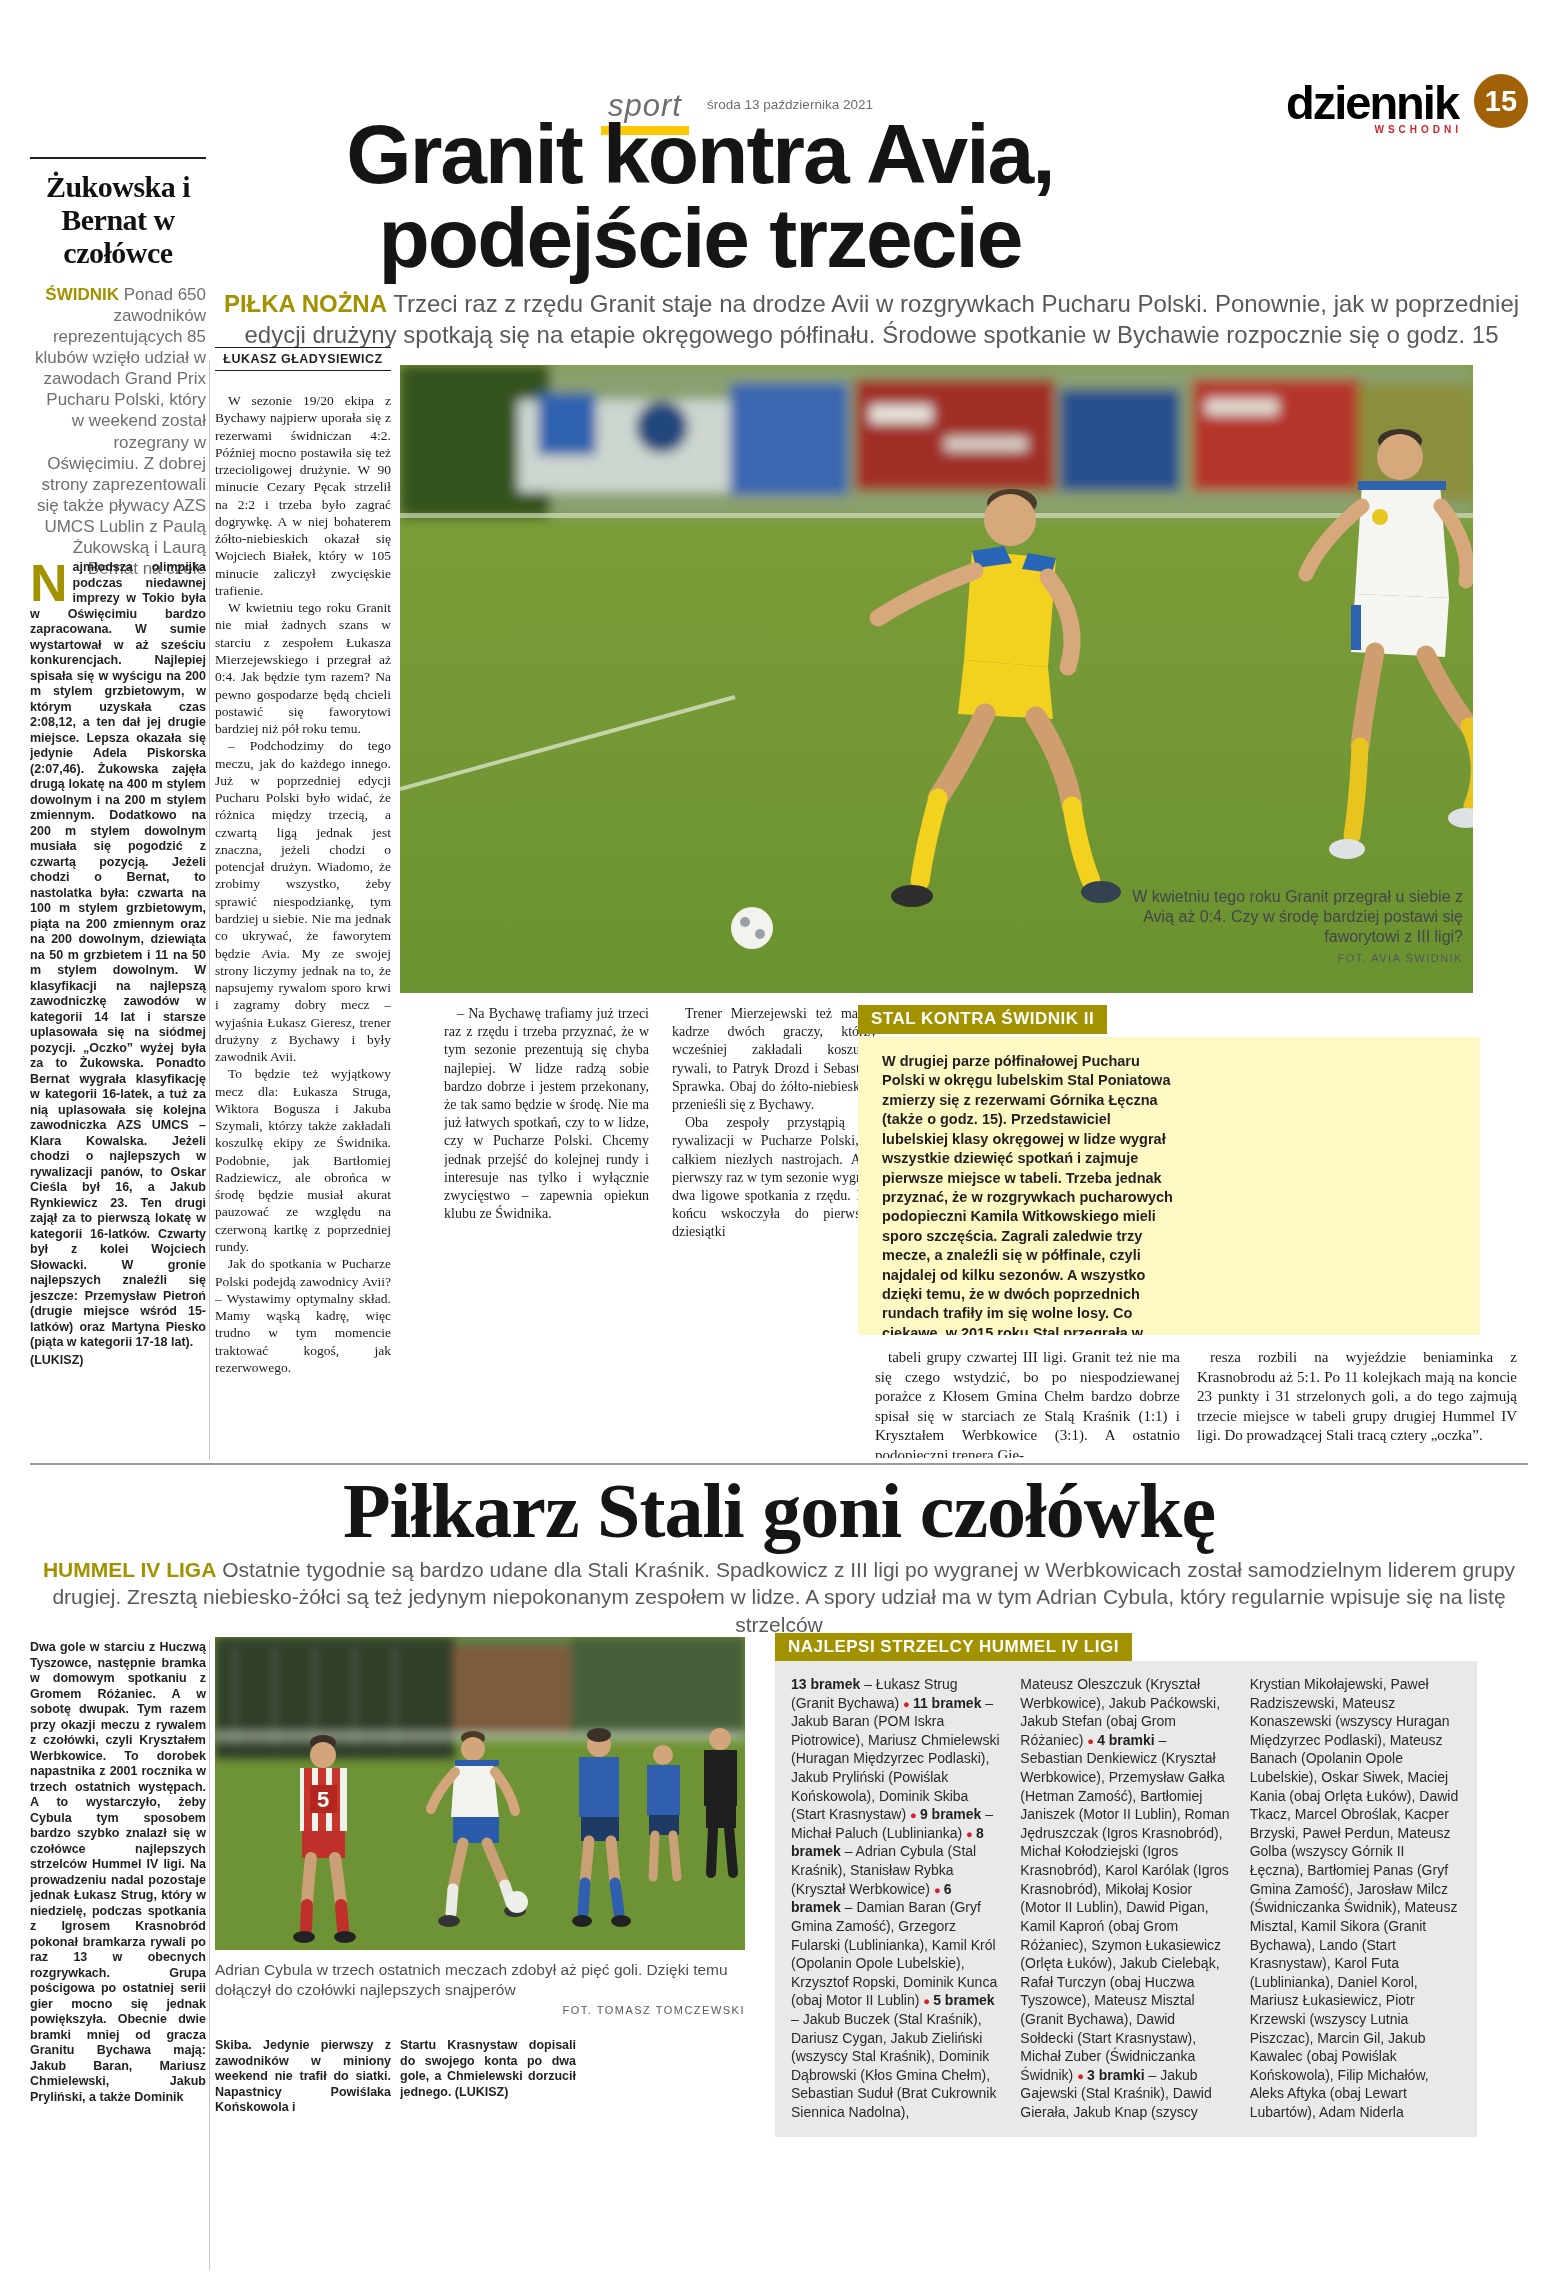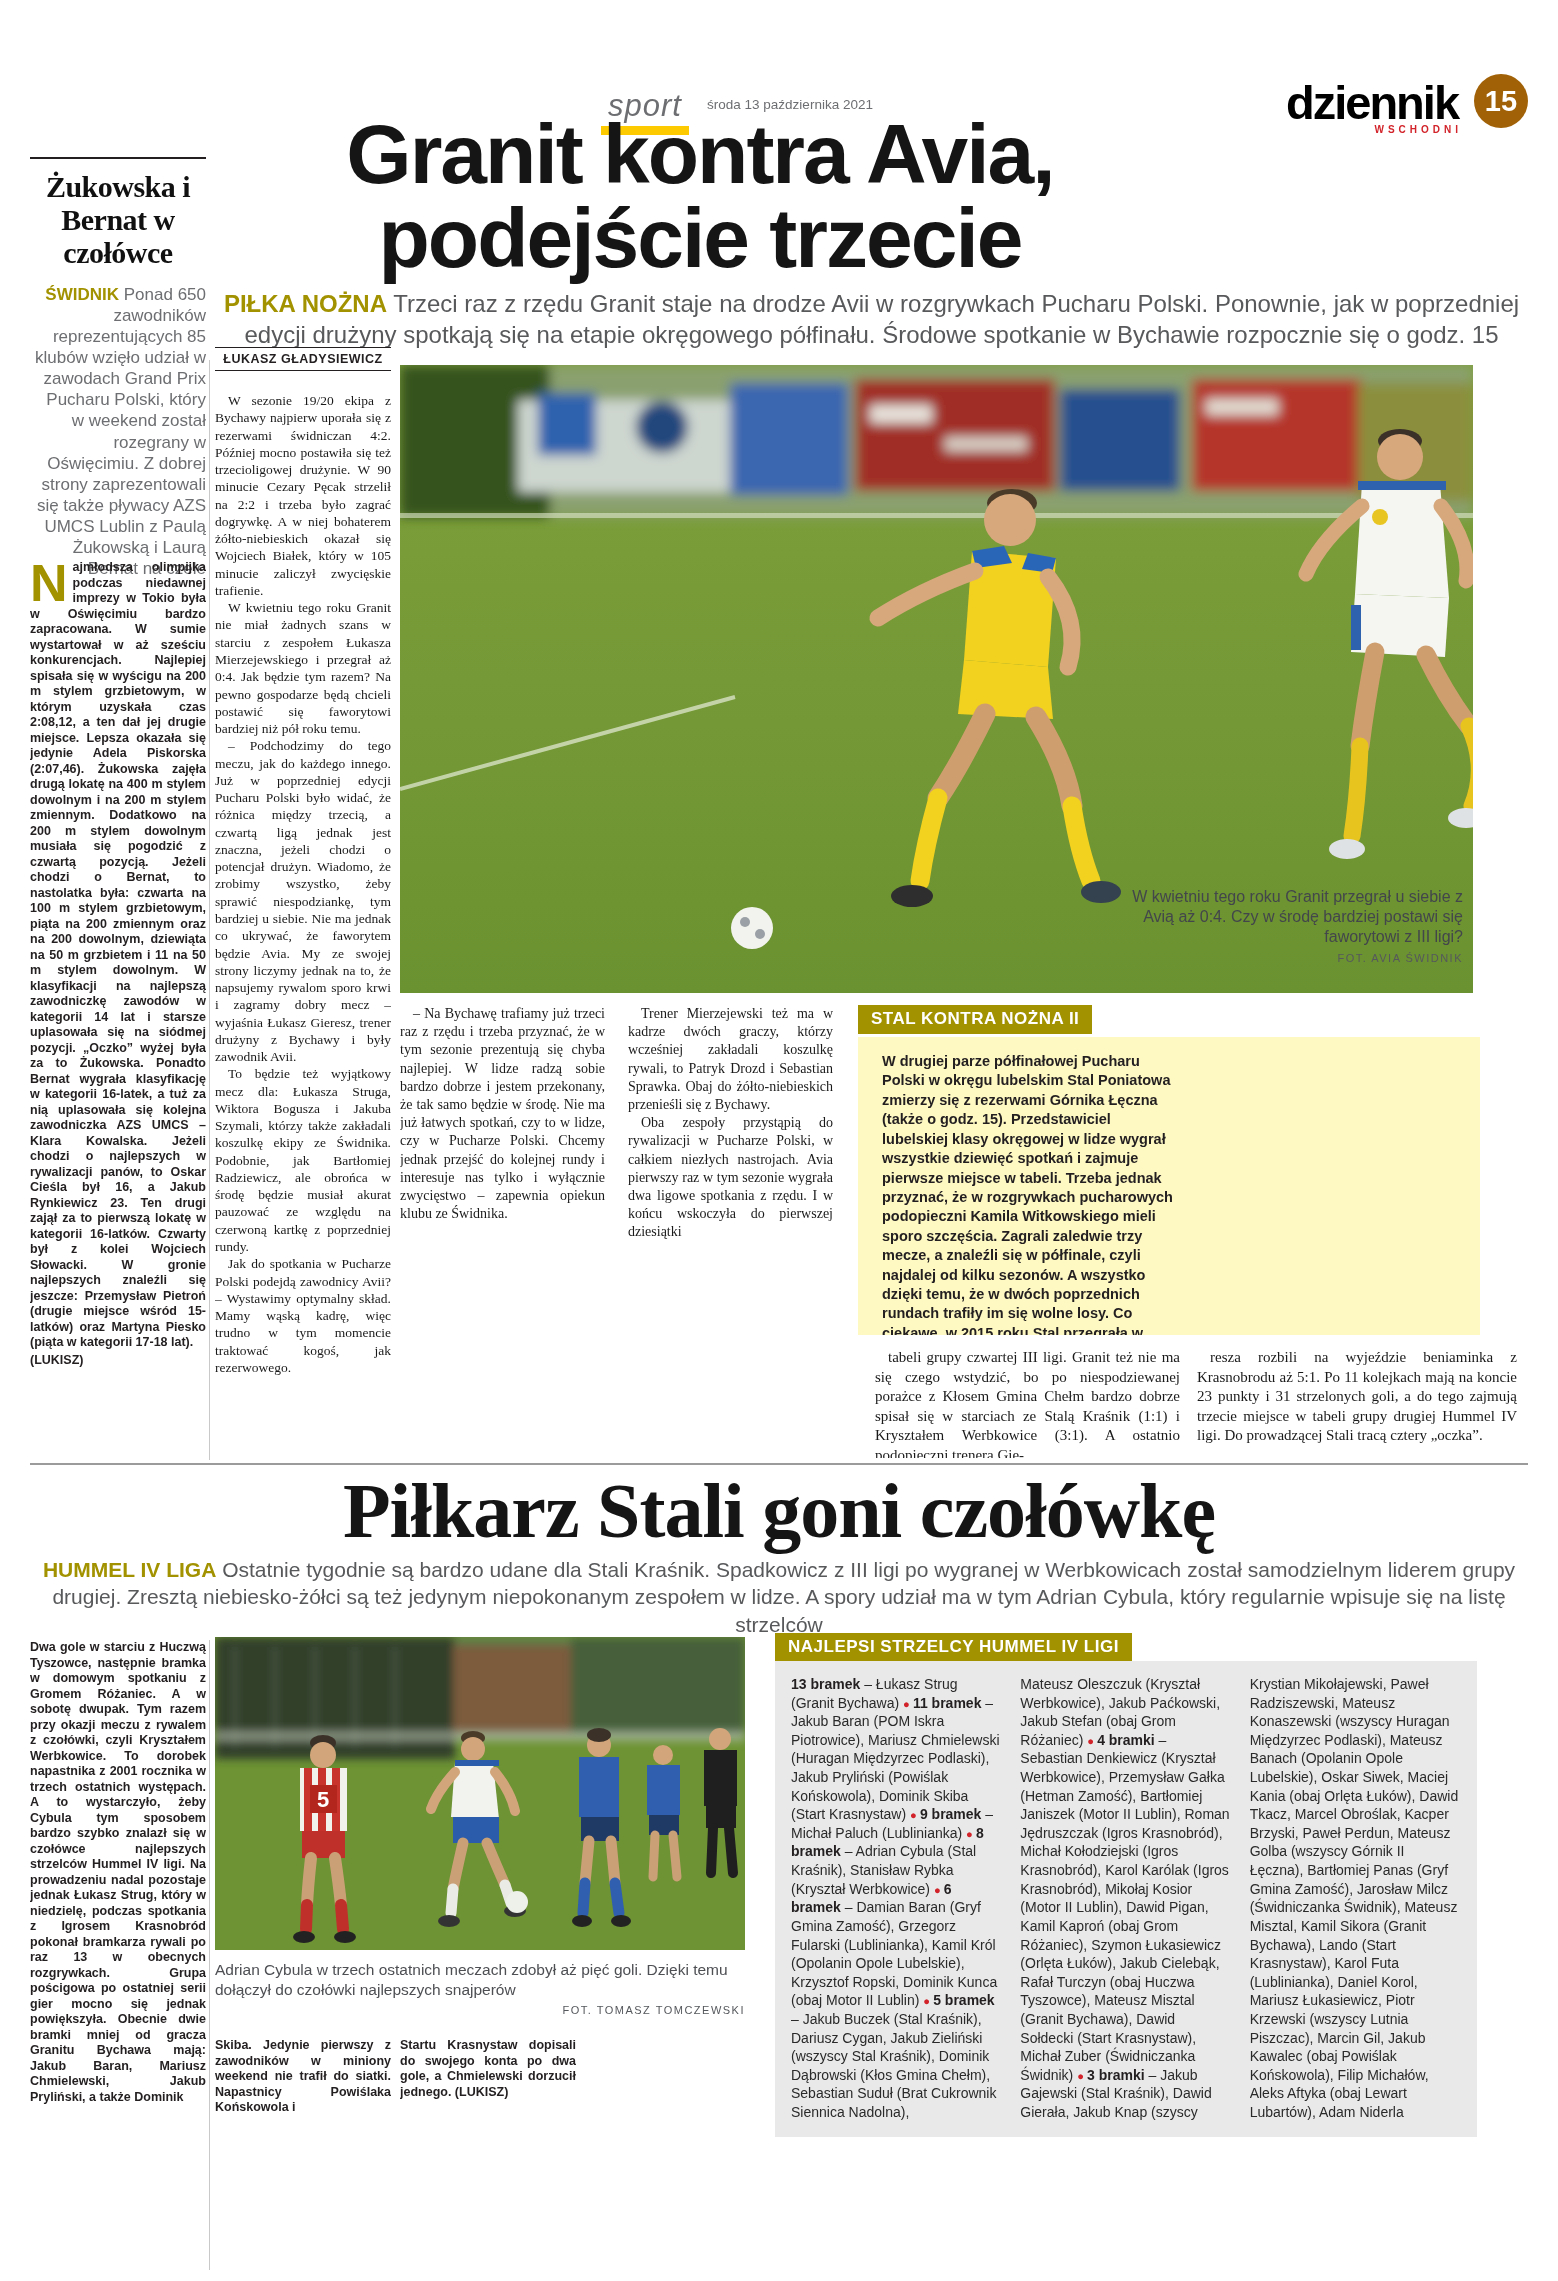--- a/index.html
+++ b/index.html
@@ -36,21 +36,21 @@
   .lead{color:#58595b;text-align:center;}
   .lead-main{font-size:24px;line-height:1.3;}
   .lead-bottom{font-size:21px;line-height:1.3;}
 
   .byline{font-size:12.5px;font-weight:bold;text-align:center;letter-spacing:.5px;
           border-top:1px solid #231f20;border-bottom:1px solid #231f20;padding:4px 0;}
 
   .serifcol{font-family:"Liberation Serif",serif;color:#1a1a1a;text-align:justify;overflow:hidden;}
   .serifcol p{margin:0;text-indent:13px;}
   .fs135{font-size:13.5px;line-height:1.28;}
-  .fs14{font-size:14px;line-height:1.3;}
+  .fs14{font-size:14px;line-height:1.3;margin-left:44px;}
   .fs15{font-size:15px;line-height:1.3;}
 
   
   .photo{overflow:hidden;}
   .photo svg{display:block;width:100%;height:100%;}
   .photo1-caption{position:absolute;right:10px;bottom:28px;width:345px;text-align:right;
                   font-size:16px;line-height:1.28;color:#43464b;}
   .photo-credit{font-size:11px;letter-spacing:1.5px;color:#55585c;margin-top:3px;}
 
   
@@ -191,21 +191,21 @@
   </div>
 
   <div class="abs serifcol fs14" style="left:400px;top:1005px;width:205px;height:452px;">
       <p>– Na Bychawę trafiamy już trzeci raz z rzędu i trzeba przyznać, że w tym sezonie prezentują się chyba najlepiej. W lidze radzą sobie bardzo dobrze i jestem przekonany, że tak samo będzie w środę. Nie ma już łatwych spotkań, czy to w lidze, czy w Pucharze Polski. Chcemy jednak przejść do kolejnej rundy i interesuje nas tylko i wyłącznie zwycięstwo – zapewnia opiekun klubu ze Świdnika.</p>
     </div>
   <div class="abs serifcol fs14" style="left:628px;top:1005px;width:205px;height:452px;">
       <p>Trener Mierzejewski też ma w kadrze dwóch graczy, którzy wcześniej zakładali koszulkę rywali, to Patryk Drozd i Sebastian Sprawka. Obaj do żółto-niebieskich przenieśli się z Bychawy.</p>
       <p>Oba zespoły przystąpią do rywalizacji w Pucharze Polski, w całkiem niezłych nastrojach. Avia pierwszy raz w tym sezonie wygrała dwa ligowe spotkania z rzędu. I w końcu wskoczyła do pierwszej dziesiątki</p>
     </div>
 
-  <div class="abs box-title" style="left:858px;top:1005px;">STAL KONTRA NOŻNA II</div>
+  <div class="abs box-title" style="left:858px;top:1005px;">STAL KONTRA ŚWIDNIK II</div>
   <div class="abs gray-box" style="left:858px;top:1037px;width:622px;height:298px;">
     <div class="c" style="width:292px;margin-right:14px;">W drugiej parze półfinałowej Pucharu Polski w okręgu lubelskim Stal Poniatowa zmierzy się z rezerwami Górnika Łęczna (także o godz. 15). Przedstawiciel lubelskiej klasy okręgowej w lidze wygrał wszystkie dziewięć spotkań i zajmuje pierwsze miejsce w tabeli. Trzeba jednak przyznać, że w rozgrywkach pucharowych podopieczni Kamila Witkowskiego mieli sporo szczęścia. Zagrali zaledwie trzy mecze, a znaleźli się w półfinale, czyli najdalej od kilku sezonów. A wszystko dzięki temu, że w dwóch poprzednich rundach trafiły im się wolne losy. Co</div>
     <div class="c" style="width:286px;">ciekawe, w 2015 roku Stal przegrała w drugiej rundzie z rezerwami Górnika 1:3, a jedną z bramek dla zielono-czarnych zdobył wówczas Patryk Szysz. Jak radzi sobie ostatnio ekipa z Łęcznej? Zielono-czarni nie przegrali w lidze od 21 sierpnia, a trzy ostatnie mecze wygrali i mają w nich bilans bramkowy: 12-1. W pucharze największe problemy mieli w trzeciej rundzie, gdzie rzutem na taśmę wyrównali w 90 minucie meczu z Garbarnią Kurów na 2:2, a w karnych pokonali rywali 4:2. Później rozbili Piaskowo 7:1, a ostatnio Janowiankę 3:1.</div>
   </div>
 
   <div class="abs serifcol fs15" style="left:875px;top:1348px;width:305px;height:110px;">
       <p>tabeli grupy czwartej III ligi. Granit też nie ma się czego wstydzić, bo po niespodziewanej porażce z Kłosem Gmina Chełm bardzo dobrze spisał się w starciach ze Stalą Kraśnik (1:1) i Kryształem Werbkowice (3:1). A ostatnio podopieczni trenera Gie-</p>
     </div>
   <div class="abs serifcol fs15" style="left:1197px;top:1348px;width:320px;height:110px;">
       <p>resza rozbili na wyjeździe beniaminka z Krasnobrodu aż 5:1. Po 11 kolejkach mają na koncie 23 punkty i 31 strzelonych goli, a do tego zajmują trzecie miejsce w tabeli grupy drugiej Hummel IV ligi. Do prowadzącej Stali tracą cztery „oczka”.</p>

